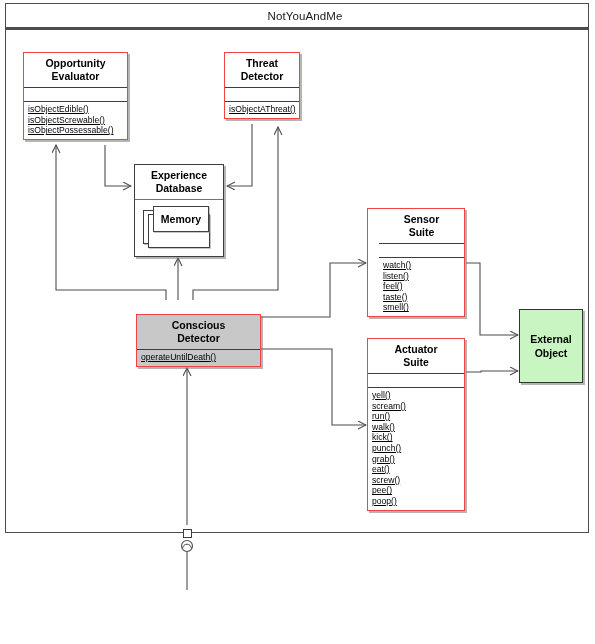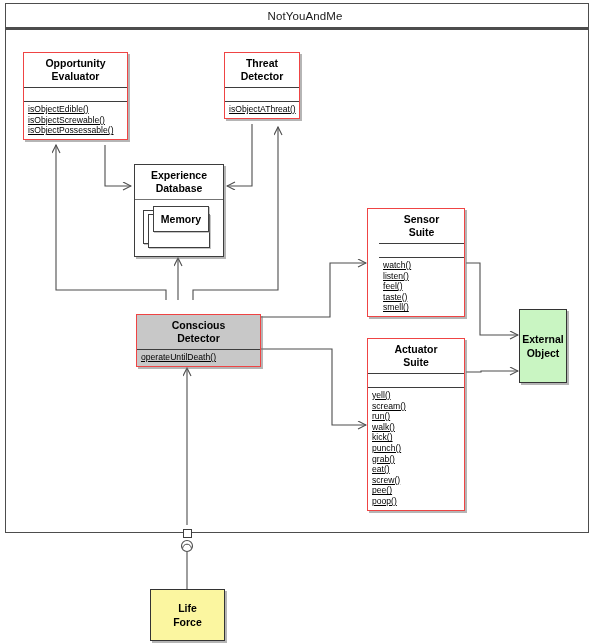--- a/index.html
+++ b/index.html
@@ -297,27 +297,21 @@
       <div>kick()</div>
       <div>punch()</div>
       <div>grab()</div>
       <div>eat()</div>
       <div>screw()</div>
       <div>pee()</div>
       <div>poop()</div>
     </div>
   </div>
 
-  <div class="plainbox green" style="left:519px; top:309px; width:48px; height:74px;">
+  <div class="plainbox green" style="left:519px; top:309px; width:64px; height:74px;">
     <div>
       <div>External</div>
       <div>Object</div>
     </div>
   </div>
 
-  <div class="plainbox yellow" style="left:150px; top:589px; width:75px; height:52px;">
-    <div>
-      <div>Life</div>
-      <div>Force</div>
-    </div>
-  </div>
 
 </div>
 
 </body></html>

